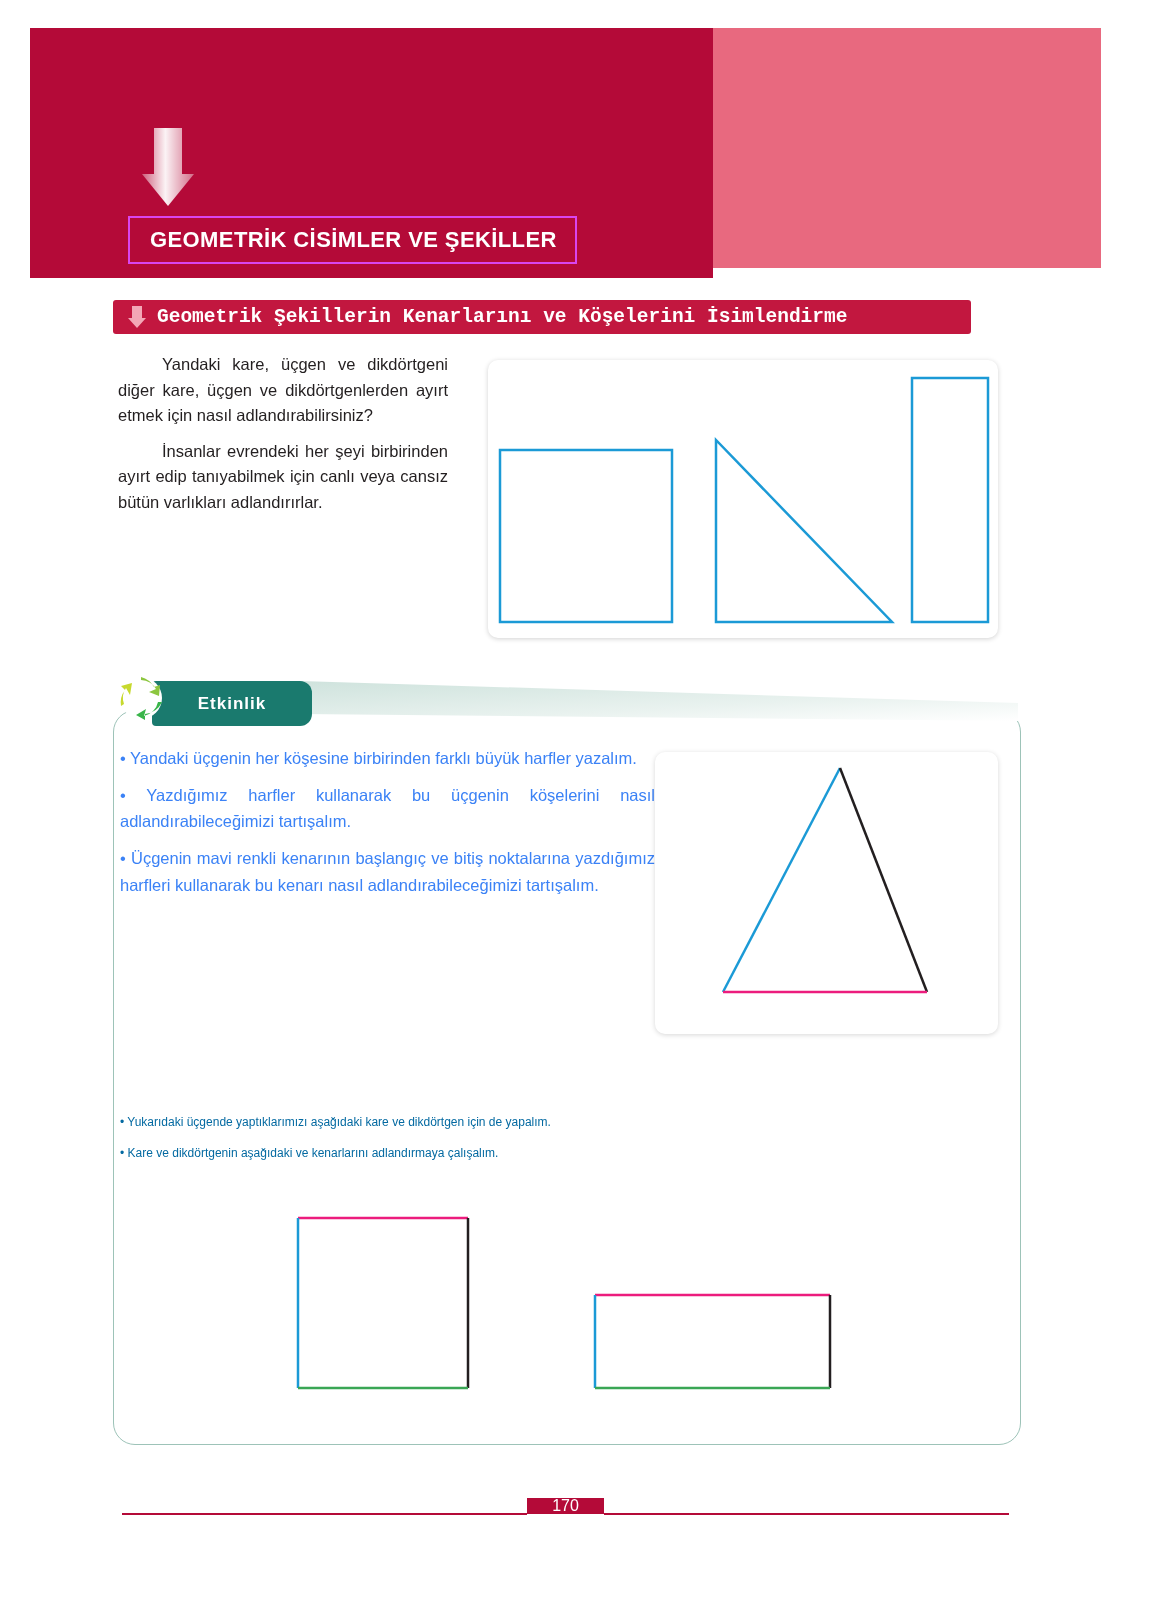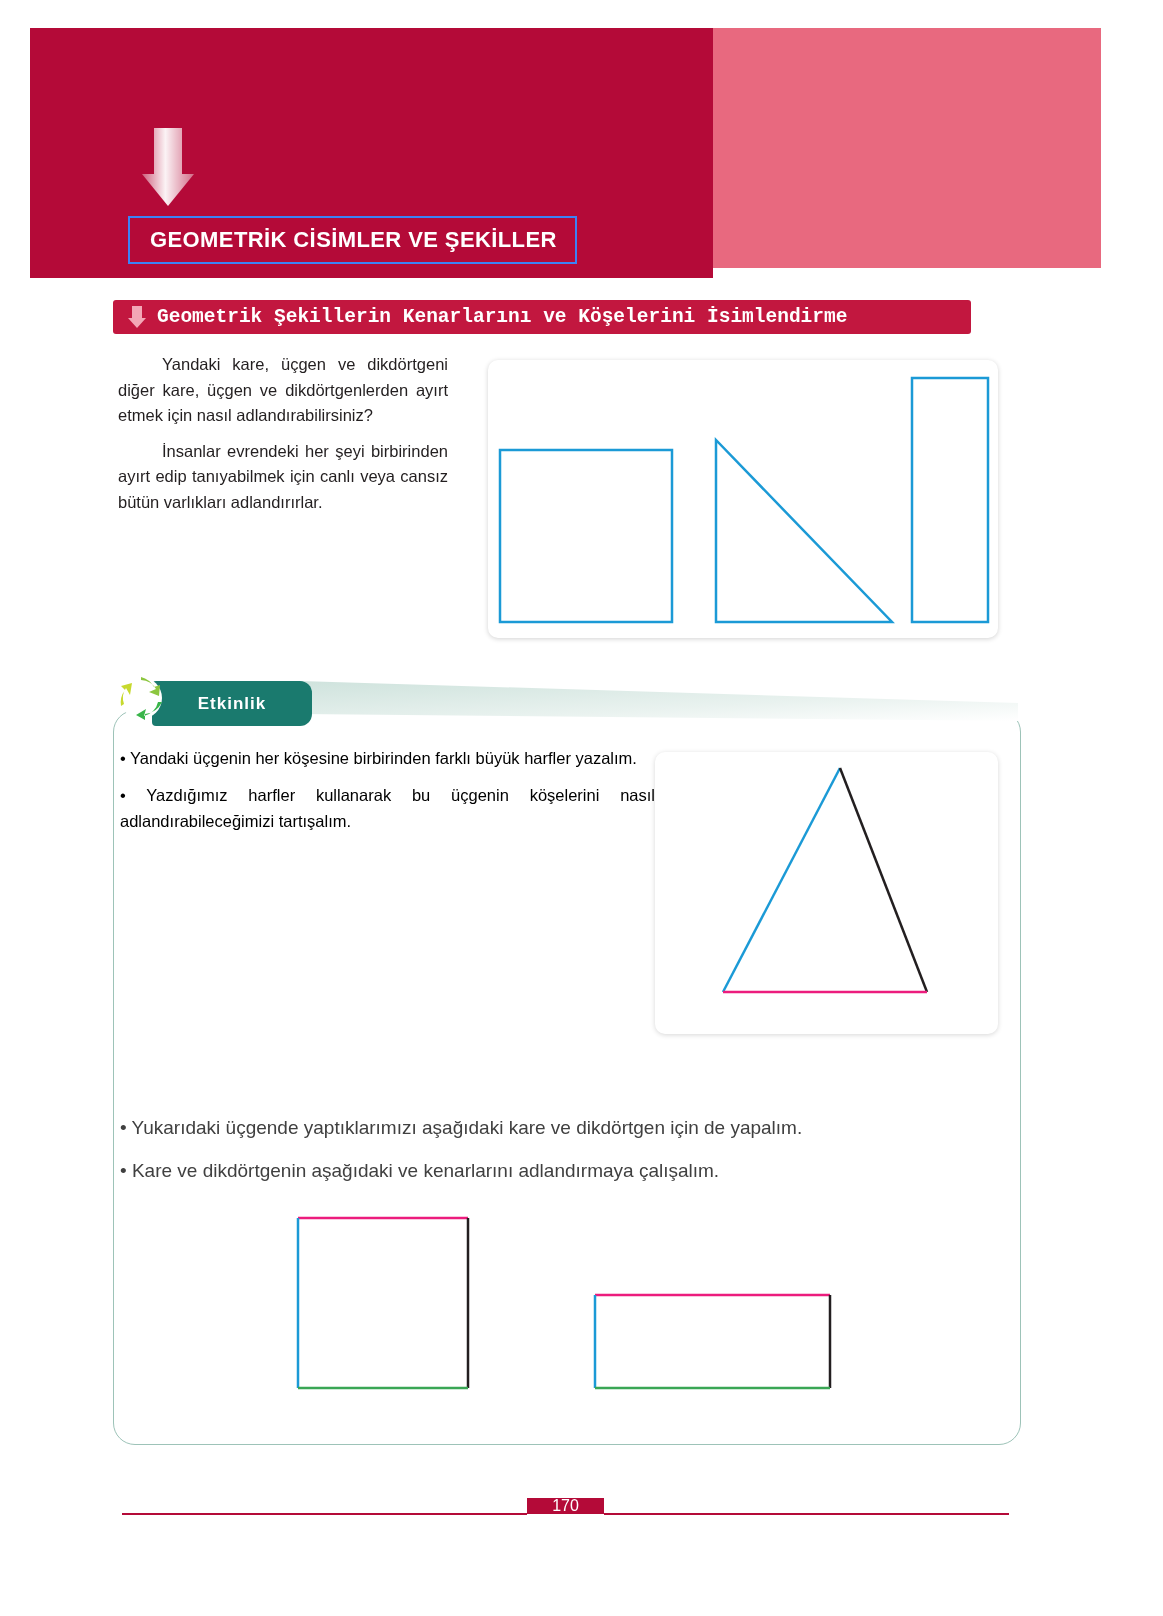--- a/index.html
+++ b/index.html
@@ -37,21 +37,21 @@
     left: 140px;
     top: 128px;
     width: 56px;
     height: 78px;
   }
   .chapter-title-box {
     position: absolute;
     left: 128px;
     top: 216px;
     height: 48px;
-    border: 2px solid #3b82f6;
+    border: 2px solid #d946ef;
     background: #b40a38;
     display: flex;
     align-items: center;
     padding: 0 18px 0 20px;
     box-sizing: border-box;
   }
   .chapter-title {
     color: #ffffff;
     font-size: 22px;
     font-weight: bold;
@@ -160,36 +160,36 @@
     width: 46px;
     height: 46px;
   }
 
   .etk-text {
     position: absolute;
     left: 120px;
     top: 745px;
     width: 535px;
     font-size: 16.5px;
-    color: #000000;
+    color: #3b82f6;
     line-height: 1.62;
     text-align: justify;
   }
   .etk-text p {
     margin: 0 0 10px 0;
     text-indent: 0;
   }
 
   .etk-wide {
     position: absolute;
     left: 120px;
     top: 1113px;
     width: 888px;
-    font-size: 19px;
-    color: #404040;
+    font-size: 12px;
+    color: #0369a1;
     line-height: 1.62;
   }
   .etk-wide p { margin: 0 0 12px 0; }
 
   .triangle-box {
     position: absolute;
     left: 655px;
     top: 752px;
     width: 343px;
     height: 282px;
@@ -296,20 +296,21 @@
     <circle cx="23" cy="23" r="21" fill="#ffffff"></circle>
     <path d="M23 5 A18 18 0 0 1 38 14 L31 17 L41 21 L42 10 L36 12 A21 21 0 0 0 23 2 Z" fill="#8cc63f"></path>
     <path d="M40 27 A18 18 0 0 1 26 41 L28 34 L18 40 L27 45 L27 39 A21 21 0 0 0 44 27 Z" fill="#39b54a"></path>
     <path d="M6 29 A18 18 0 0 1 8 13 L12 20 L14 8 L3 11 L7 15 A21 21 0 0 0 3 31 Z" fill="#c7d92e"></path>
   </svg>
 </div>
 
 <div class="etk-text">
   <p>• Yandaki üçgenin her köşesine birbirinden farklı büyük harfler yazalım.</p>
   <p>• Yazdığımız harfler kullanarak bu üçgenin köşelerini nasıl adlandırabileceğimizi tartışalım.</p>
+  <p>• Üçgenin mavi renkli kenarının başlangıç ve bitiş noktalarına yazdığımız harfleri kullanarak bu kenarı nasıl adlandırabileceğimizi tartışalım.</p>
 </div>
 
 <div class="triangle-box">
   <svg width="343" height="282" viewBox="0 0 343 282">
 
     <line x1="185" y1="16" x2="68" y2="240" stroke="#1b9ad6" stroke-width="2.5"></line>
 
     <line x1="185" y1="16" x2="272" y2="240" stroke="#231f20" stroke-width="2.5"></line>
 
     <line x1="68" y1="240" x2="272" y2="240" stroke="#ec1c7d" stroke-width="2.5"></line>

